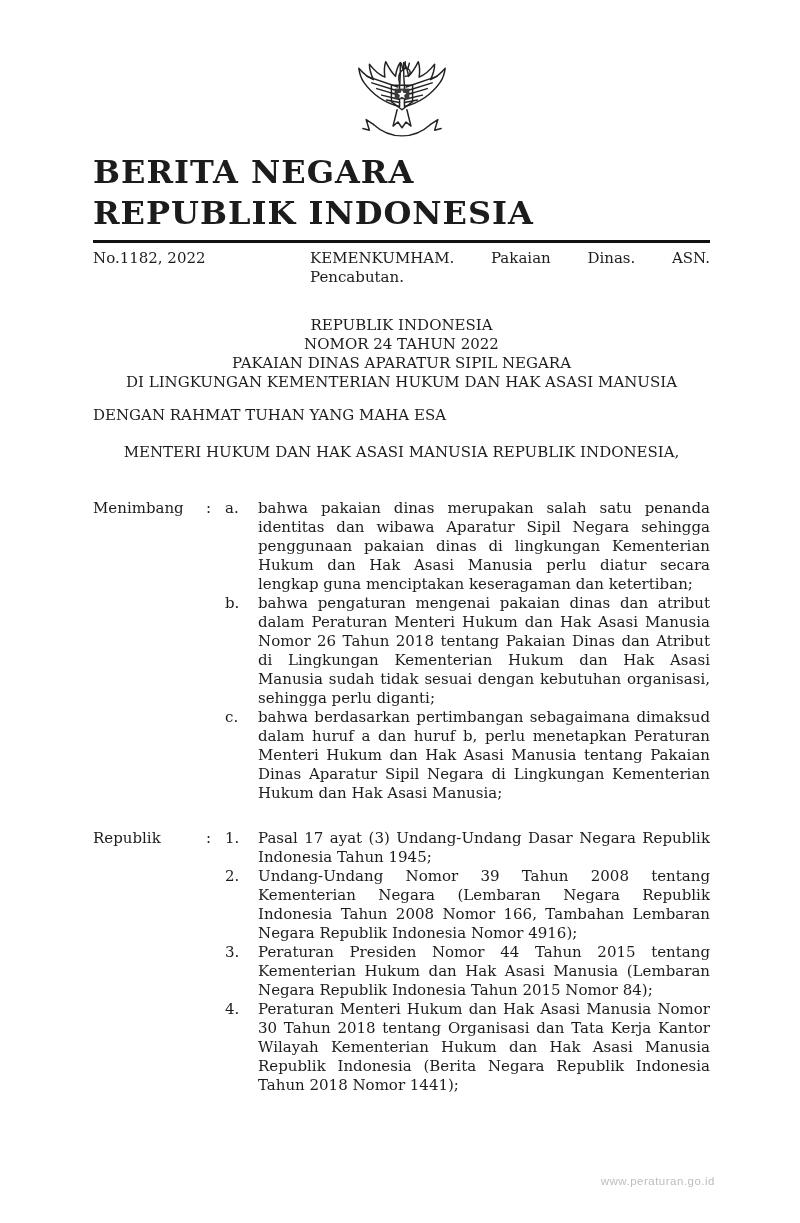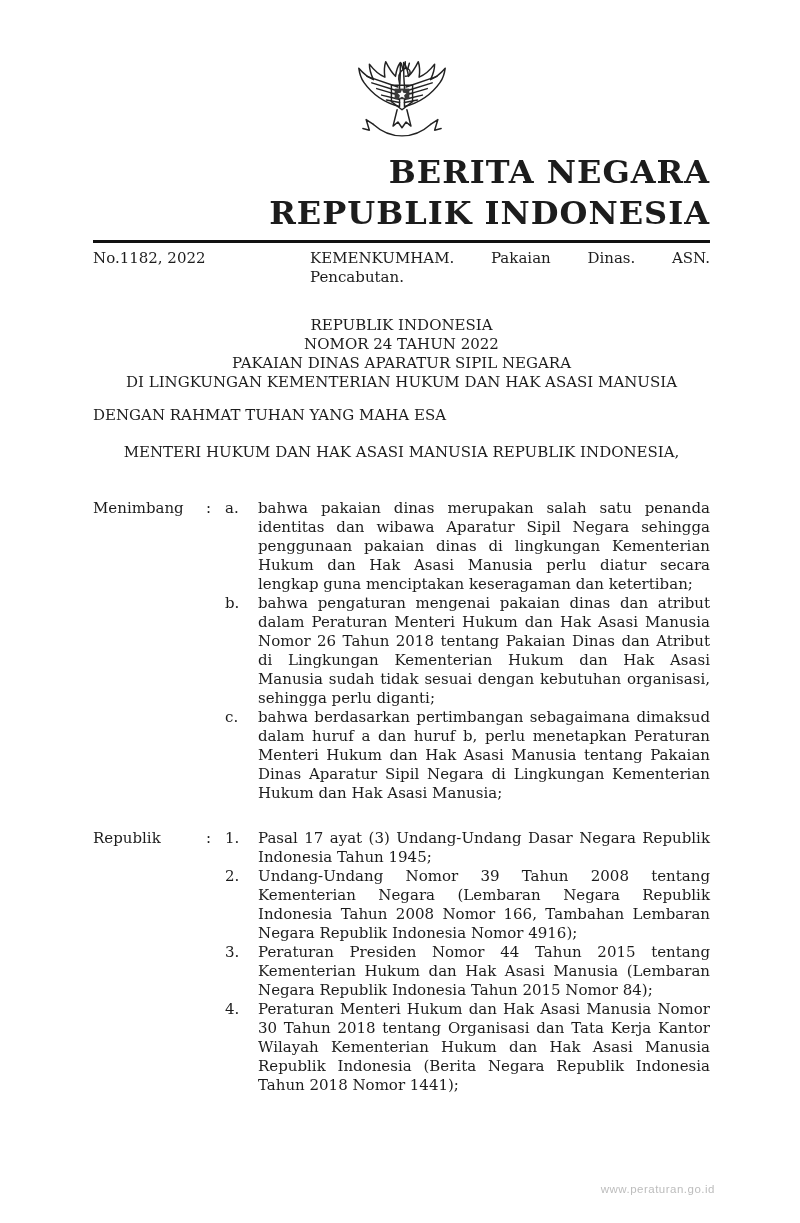--- a/index.html
+++ b/index.html
@@ -11,21 +11,21 @@
     background: #ffffff;
     position: relative;
     overflow: hidden;
     font-family: "DejaVu Serif", "Liberation Serif", serif;
     color: #1c1c1c;
   }
   .content { padding: 0 90px 0 93px; }
 
   .emblem-wrap { text-align: center; padding-top: 52px; height: 148px; }
 
-  .masthead { text-align: right; margin-top: 4px; }
+  .masthead { text-align: left; margin-top: 4px; }
   .masthead .m-line {
     font-size: 32px;
     font-weight: bold;
     line-height: 41px;
     letter-spacing: 1px;
   }
 
   .rule { border-top: 3px solid #111111; margin-top: 6px; }
 
   .meta-row { display: flex; margin-top: 6px; font-size: 15px; line-height: 19px; }
@@ -46,21 +46,21 @@
   .section.considering { margin-top: 37px; }
   .section.recalling { margin-top: 26px; }
   .sec-label { grid-column: 1; }
   .sec-colon { grid-column: 2; }
   .item-marker { grid-column: 3; }
   .item-text { grid-column: 4; text-align: justify; }
 
   .watermark {
     position: absolute;
     right: 85px;
-    bottom: 28px;
+    bottom: 36px;
     font-family: "Liberation Sans", "DejaVu Sans", sans-serif;
     font-size: 11.5px;
     letter-spacing: 0.5px;
     color: #bdbdbd;
   }
 </style>
 </head>
 <body>
 
 <div class="page">

